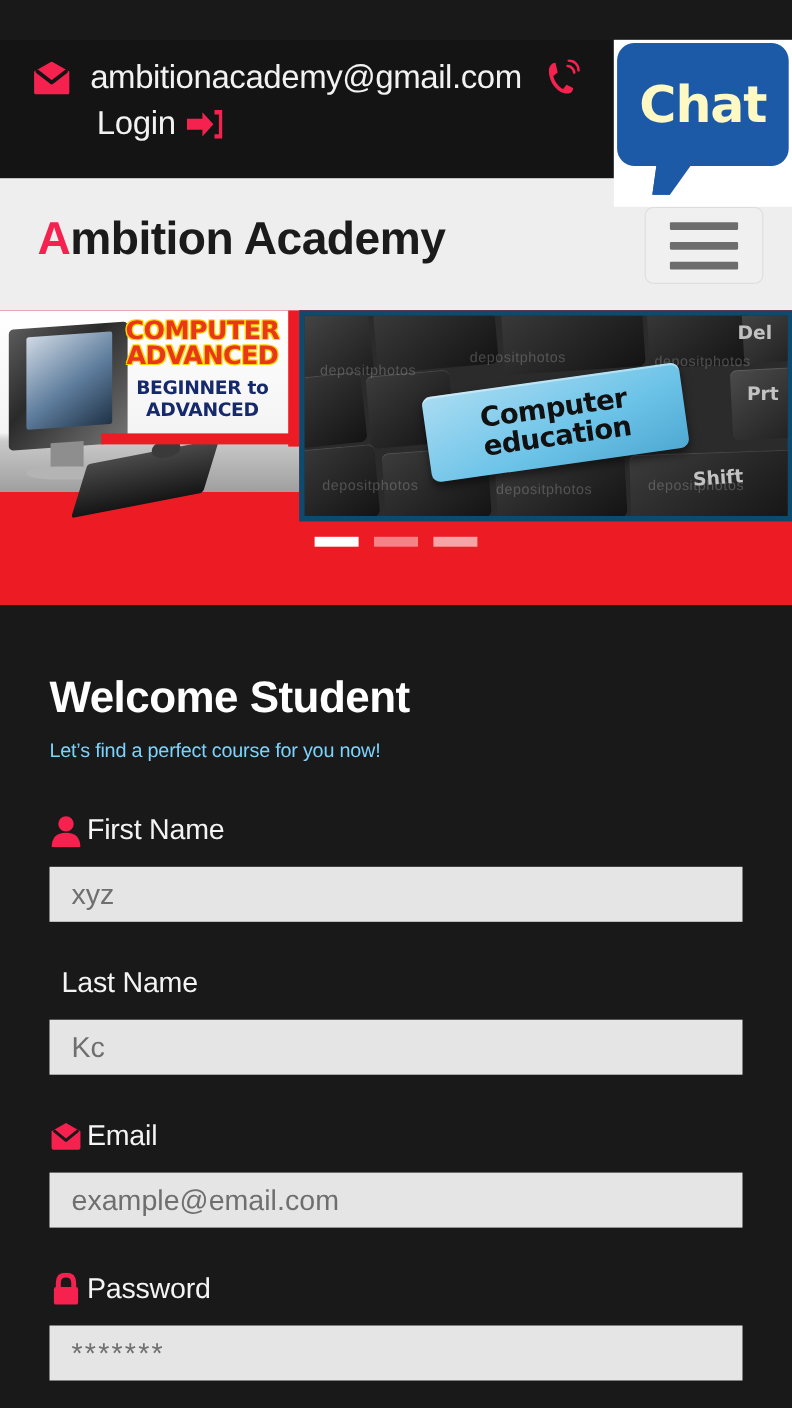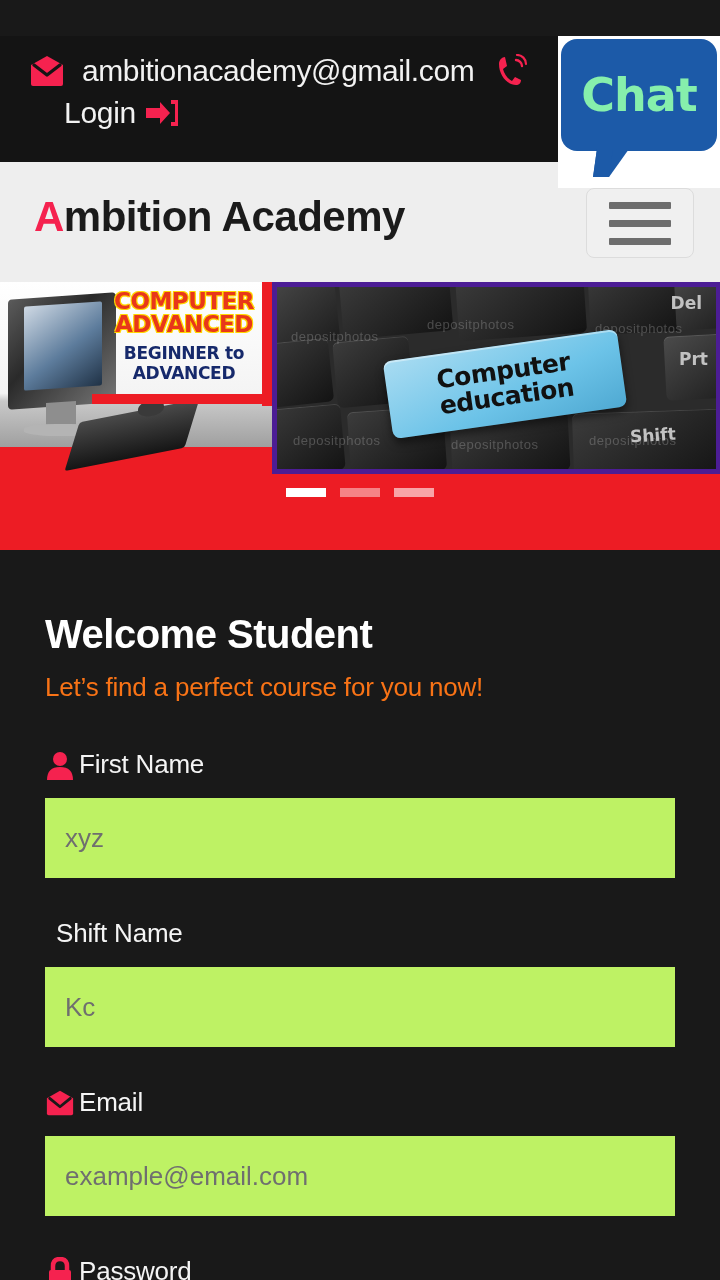--- a/index.html
+++ b/index.html
@@ -17,21 +17,21 @@
     background:#141414;
     height:126px;
     padding:18px 0 0 0;
   }
   .topbar-row1{
     display:flex; align-items:center; gap:16px;
     padding-left:28px;
   }
   .topbar-row2{
     display:flex; align-items:center; gap:10px;
-    padding-left:64px; margin-top:8px;
+    padding-left:88px; margin-top:8px;
   }
   .mail-ico{ width:38px; height:30px; flex:0 0 auto; }
   .topbar-email{
     color:#f2f2f2; font-size:30px; letter-spacing:-0.4px;
     white-space:nowrap;
   }
   .phone-ico{ width:34px; height:34px; flex:0 0 auto; margin-left:4px;}
   .login-text{ color:#f2f2f2; font-size:30px; letter-spacing:-0.3px; }
   .login-ico{ width:32px; height:28px; }
 
@@ -55,21 +55,21 @@
     content:""; position:absolute;
     left:34px; bottom:-26px;
     width:0; height:0;
     border-left:16px solid #1c5aa8;
     border-right:16px solid transparent;
     border-top:28px solid #1c5aa8;
     border-bottom:0;
     transform:skewX(-8deg);
   }
   .chat-label{
-    color:#86efac; font-size:46px; font-weight:bold;
+    color:#fef9c3; font-size:46px; font-weight:bold;
     letter-spacing:-1px; line-height:1; z-index:2;
     font-family:"DejaVu Sans", sans-serif;
   }
 
   
   .brandbar{
     position:relative;
     background:#eeeeee;
     height:120px;
     display:flex; align-items:center;
@@ -163,21 +163,21 @@
     background:#ed1c24;
   }
   .ad-redbar-r{
     position:absolute; right:0; top:0; width:10px; height:124px;
     background:#ed1c24;
   }
 
   .slide-b{
     position:relative;
     width:448px; height:192px;
-    background:#4c1d95;
+    background:#0c4a6e;
     padding:5px 4px 5px 5px;
     overflow:hidden;
   }
   .kb{
     position:relative; width:100%; height:100%;
     background:#2b2b2b;
     overflow:hidden;
   }
   .key{
     position:absolute;
@@ -221,34 +221,34 @@
   
   .main{
     background:#191919;
     padding:62px 45px 0 45px;
   }
   .welcome-title{
     color:#ffffff; font-size:40px; font-weight:bold;
     letter-spacing:-0.5px; line-height:1.1;
   }
   .welcome-sub{
-    color:#f97316; font-size:26px; margin-top:16px; letter-spacing:-0.2px;
+    color:#7dd3fc; font-size:18px; margin-top:16px; letter-spacing:-0.2px;
   }
   .field{ margin-top:46px; }
   .field.tight{ margin-top:40px; }
   .field-label{
     display:flex; align-items:center; gap:4px;
     color:#f4f4f4; font-size:26px; letter-spacing:-0.2px;
     margin-bottom:18px;
   }
   .field-label.noicon{ padding-left:11px; }
   .lbl-ico{ width:30px; height:30px; flex:0 0 auto; display:block; }
   .txtinput{
-    width:630px; height:80px;
-    background:#bef264; border:0; outline:none;
+    width:630px; height:50px;
+    background:#e5e5e5; border:0; outline:none;
     font-family:"Liberation Sans", sans-serif;
     font-size:26px; color:#3d3d3d;
     padding:0 20px;
   }
   .txtinput::placeholder{ color:#6f6f6f; }
   .txtinput.pw{ letter-spacing:2px; color:#555; }
 </style>
 </head>
 <body>
 
@@ -373,21 +373,21 @@
             <path d="M2 30 Q2 17 15 17 Q28 17 28 30 Z" fill="#f5224f"></path>
           </svg>
         </span>
         <span>First Name</span>
       </div>
       <input class="txtinput" type="text" placeholder="xyz" style="">
     </div>
 
     <div class="field tight">
       <div class="field-label noicon">
-        <span>Shift Name</span>
+        <span>Last Name</span>
       </div>
       <input class="txtinput" type="text" placeholder="Kc" style="">
     </div>
 
     <div class="field tight">
       <div class="field-label">
         <span class="lbl-ico">
           <svg viewBox="0 0 32 26" width="30" height="30" aria-hidden="true">
             <path d="M2 8 L16 0 L30 8 L30 24 Q30 26 28 26 L4 26 Q2 26 2 24 Z" fill="#f5224f"></path>
             <path d="M5 8 L16 17 L27 8" fill="none" stroke="#191919" stroke-width="3" stroke-linecap="round" stroke-linejoin="round"></path>

